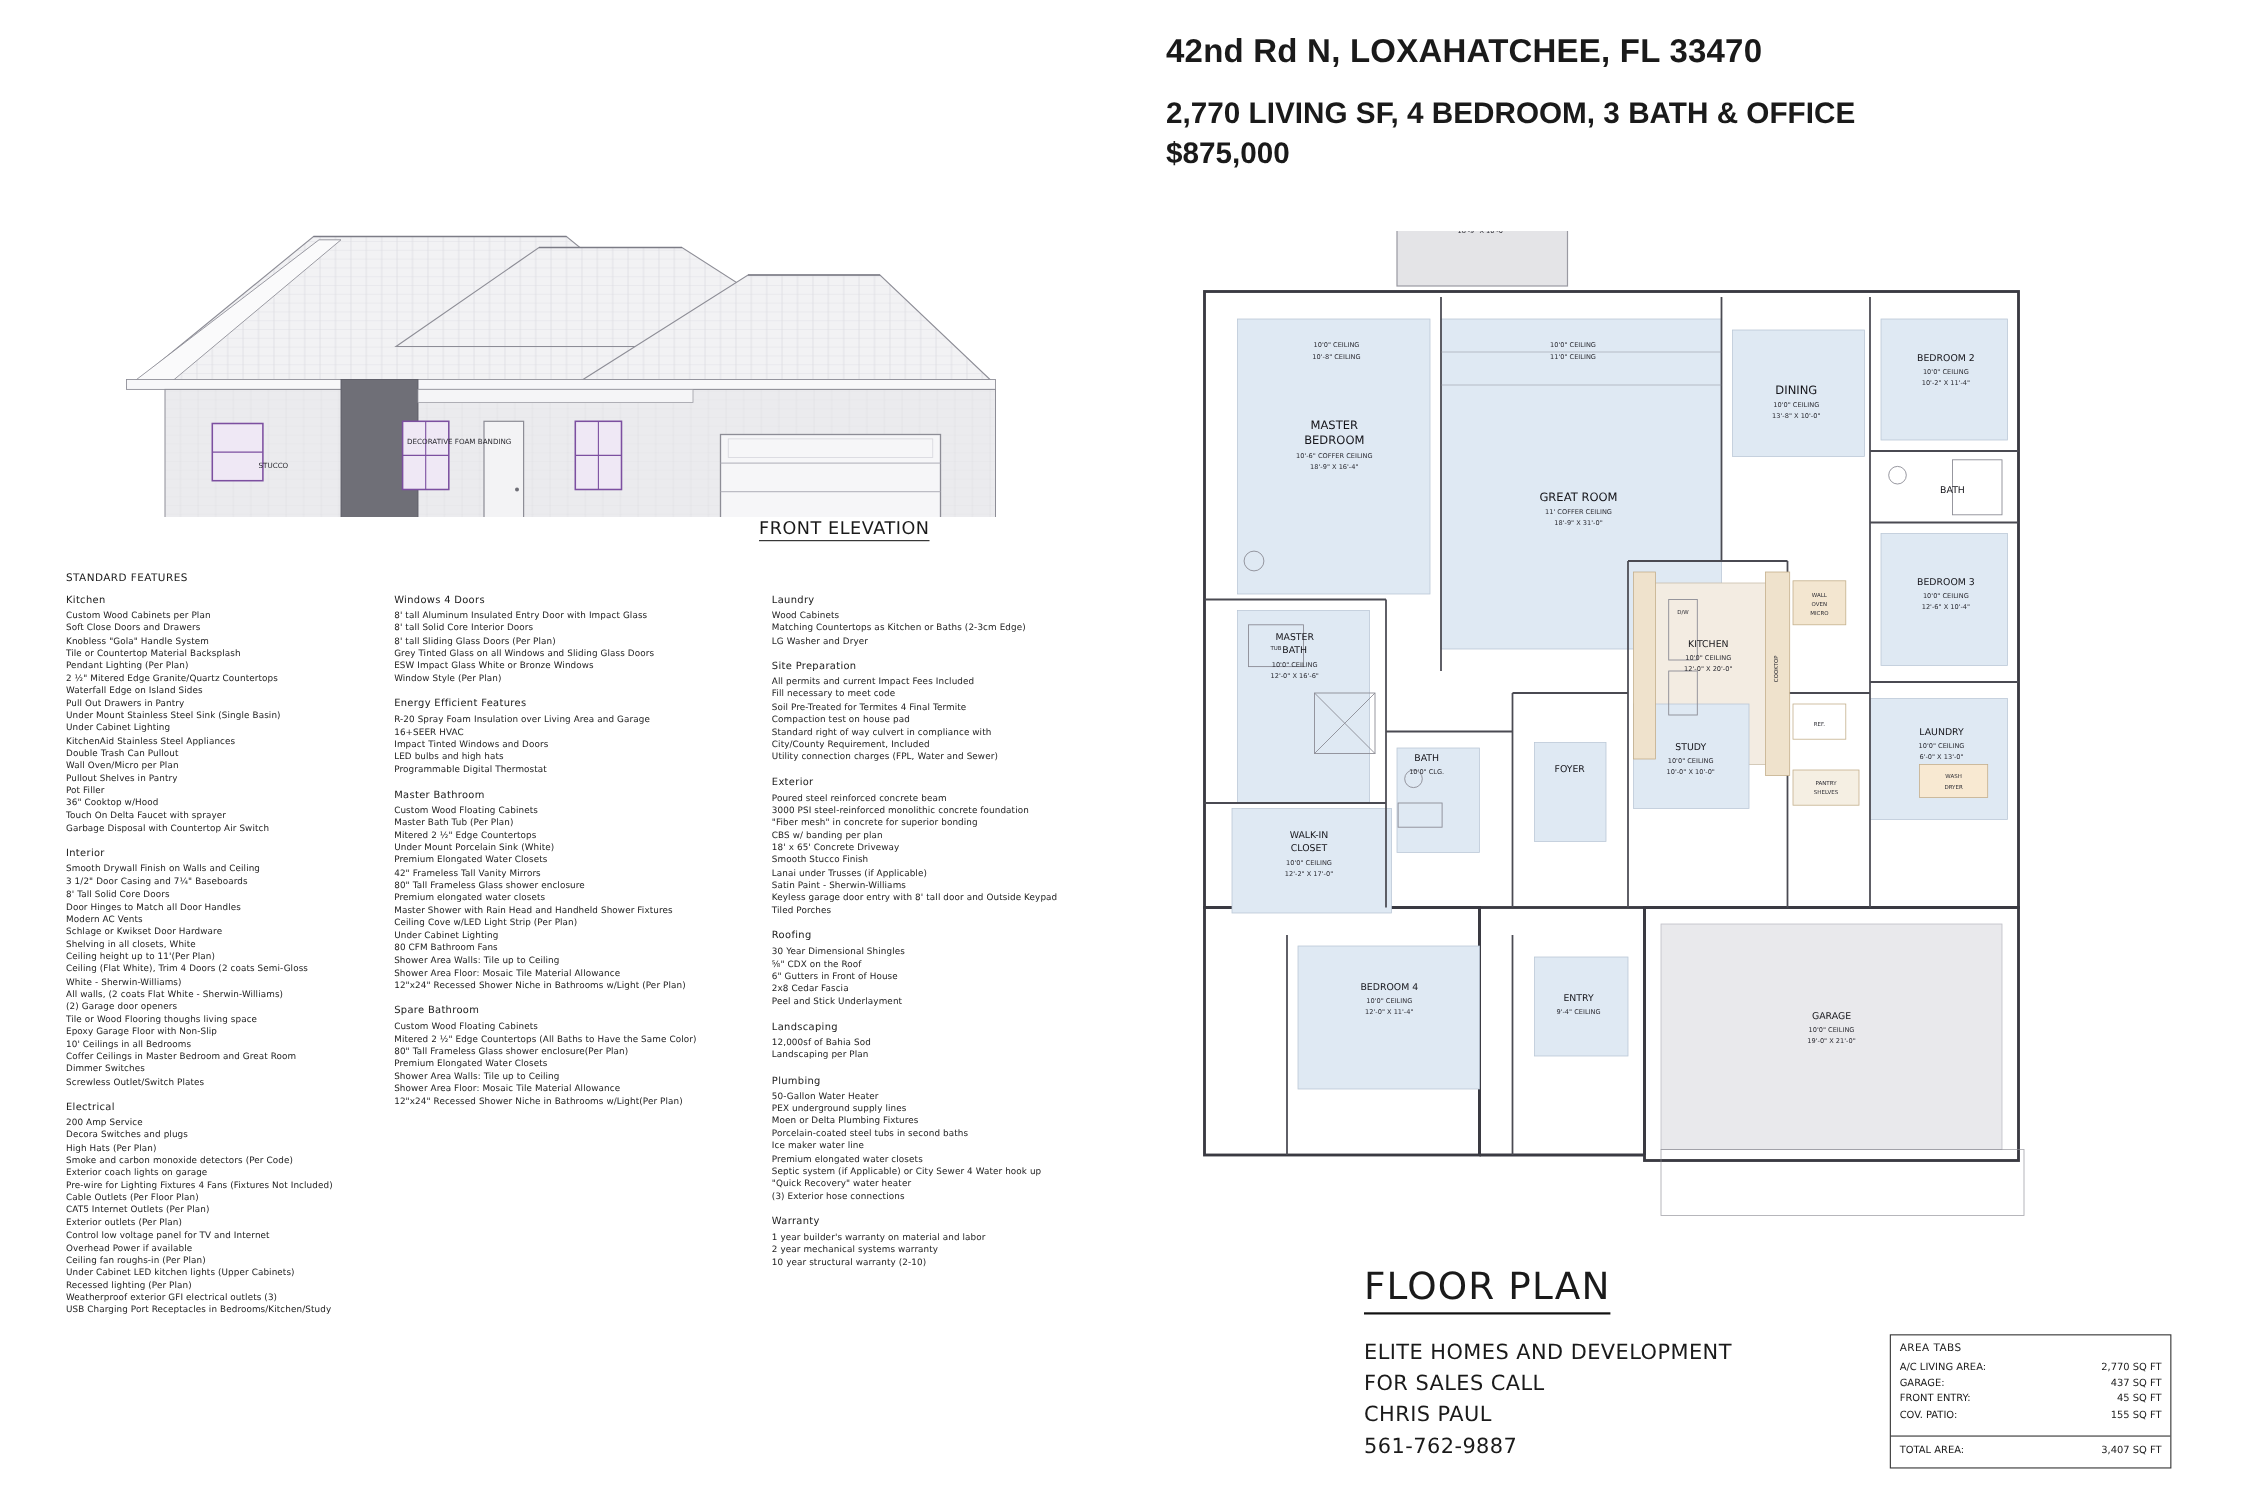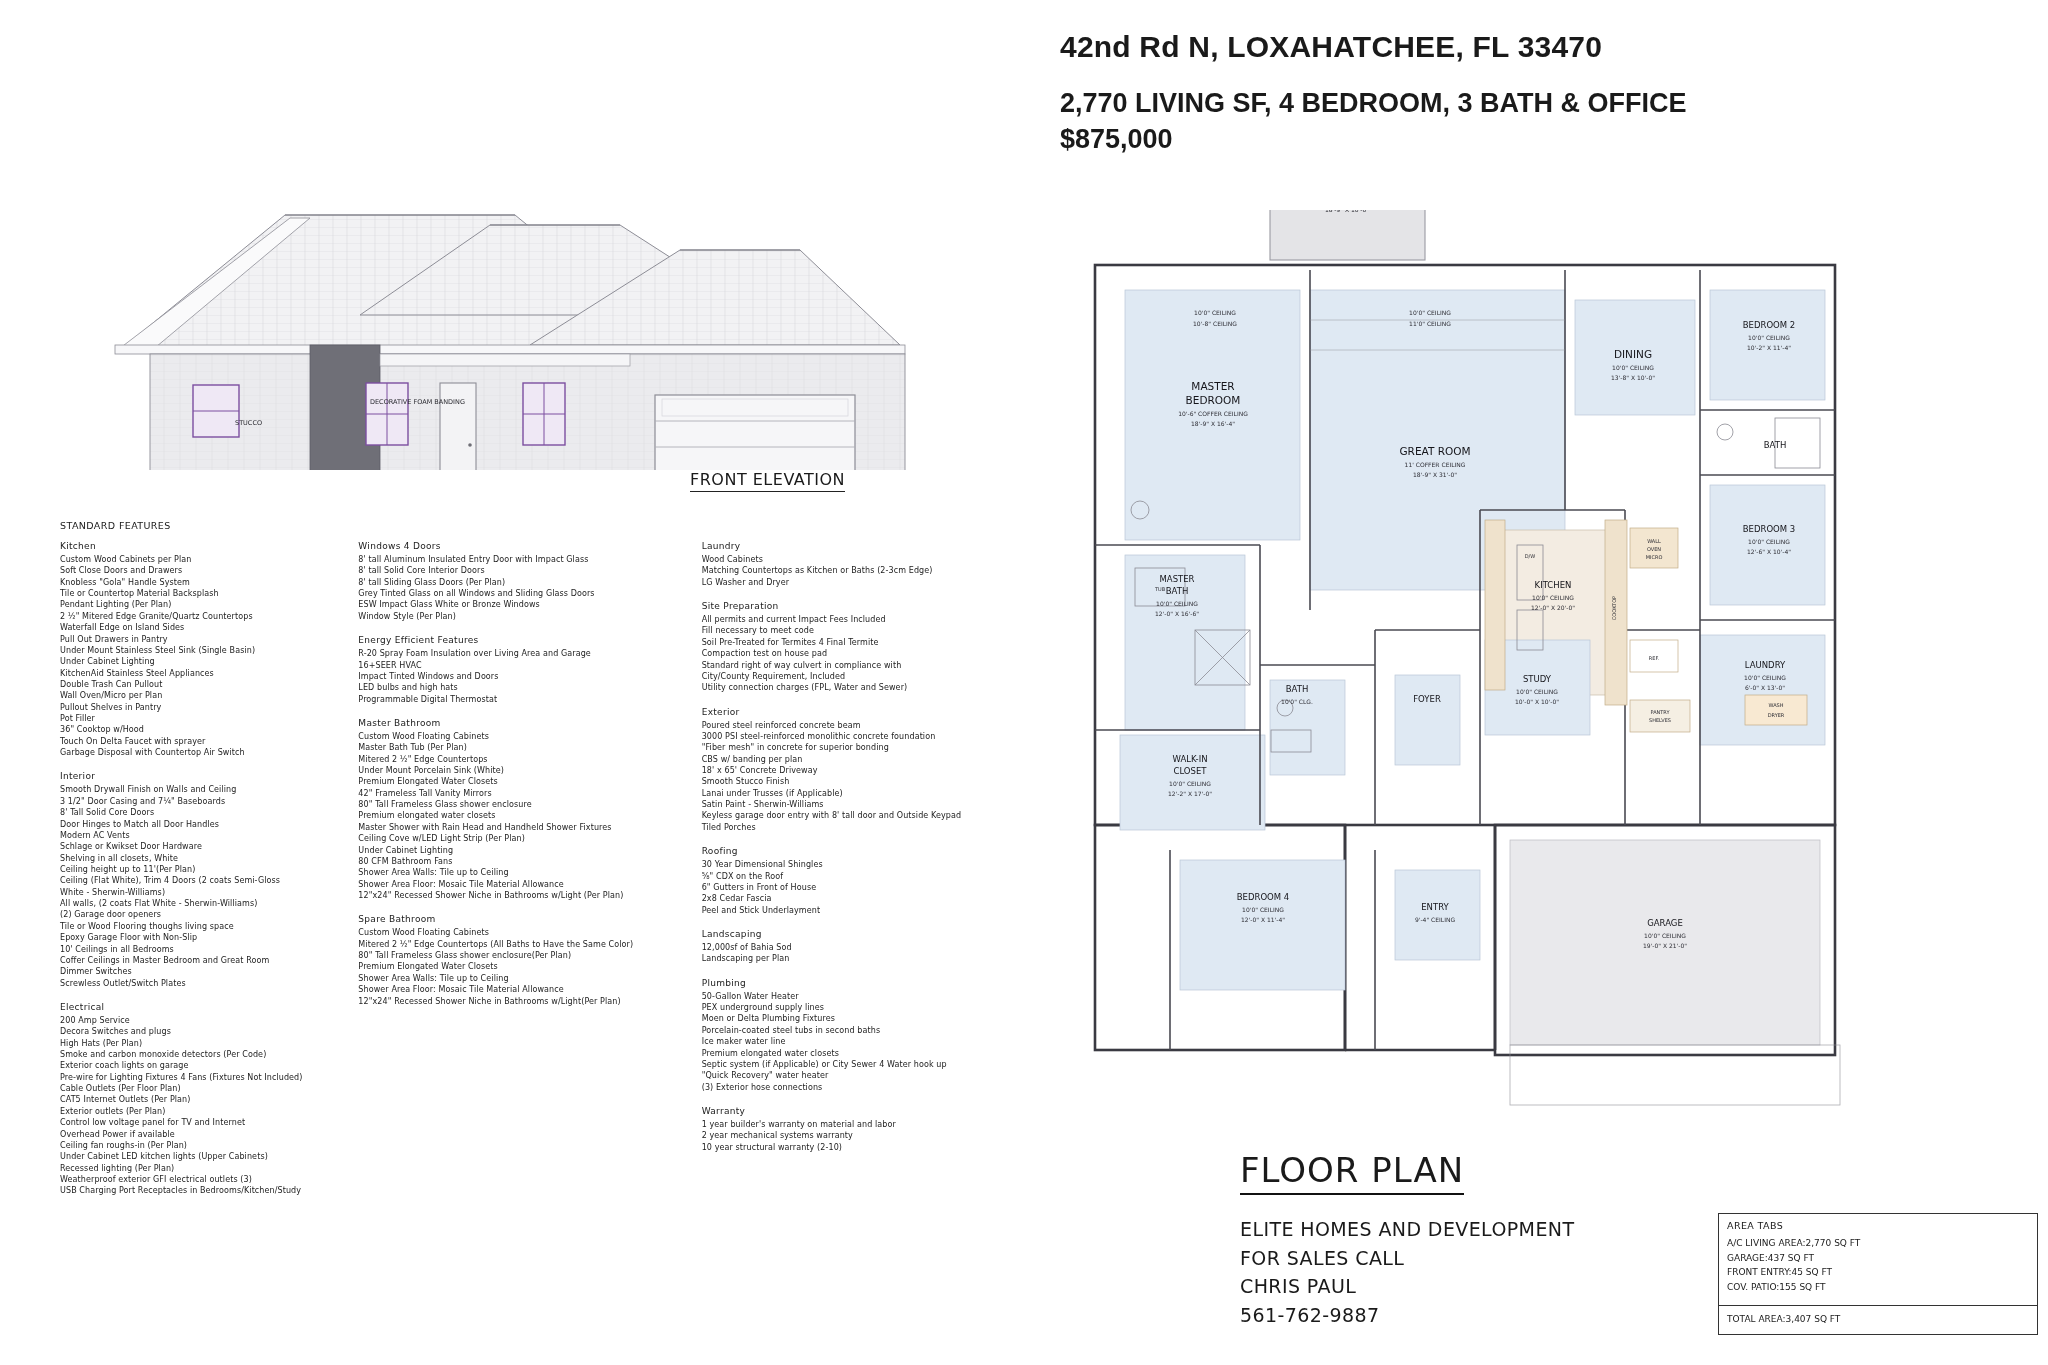--- a/index.html
+++ b/index.html
@@ -58,26 +58,26 @@
     border-bottom:2px solid #111; padding-bottom:3px;
   }
   .plan-contact {
     position:absolute; left:1240px; top:1215px;
     font-family:"DejaVu Sans", sans-serif;
     font-size:19px; line-height:1.5; letter-spacing:.4px;
   }
 
   
   .areatabs {
-    position:absolute; left:1718px; top:1213px; width:320px;
+    position:absolute; left:1718px; top:1213px; width:256px;
     border:1px solid #333; font-family:"DejaVu Sans", sans-serif;
   }
   .areatabs .at-head { font-size:9.5px; padding:6px 8px 5px 8px; letter-spacing:.4px; }
   .areatabs .at-body { padding:0 8px 6px 8px; }
-  .areatabs .at-row { display:flex; font-size:9px; line-height:1.62; }
+  .areatabs .at-row { display:flex; justify-content:space-between; font-size:9px; line-height:1.62; }
   .areatabs .at-total { border-top:1px solid #333; margin-top:5px; padding:6px 8px 7px 8px; }
   .areatabs .at-total .at-row { font-size:9px; }
 </style>
 </head>
 <body>
 
 <div class="page">
 
   <div class="header">
     <div class="addr">42nd Rd N, LOXAHATCHEE, FL 33470</div>

